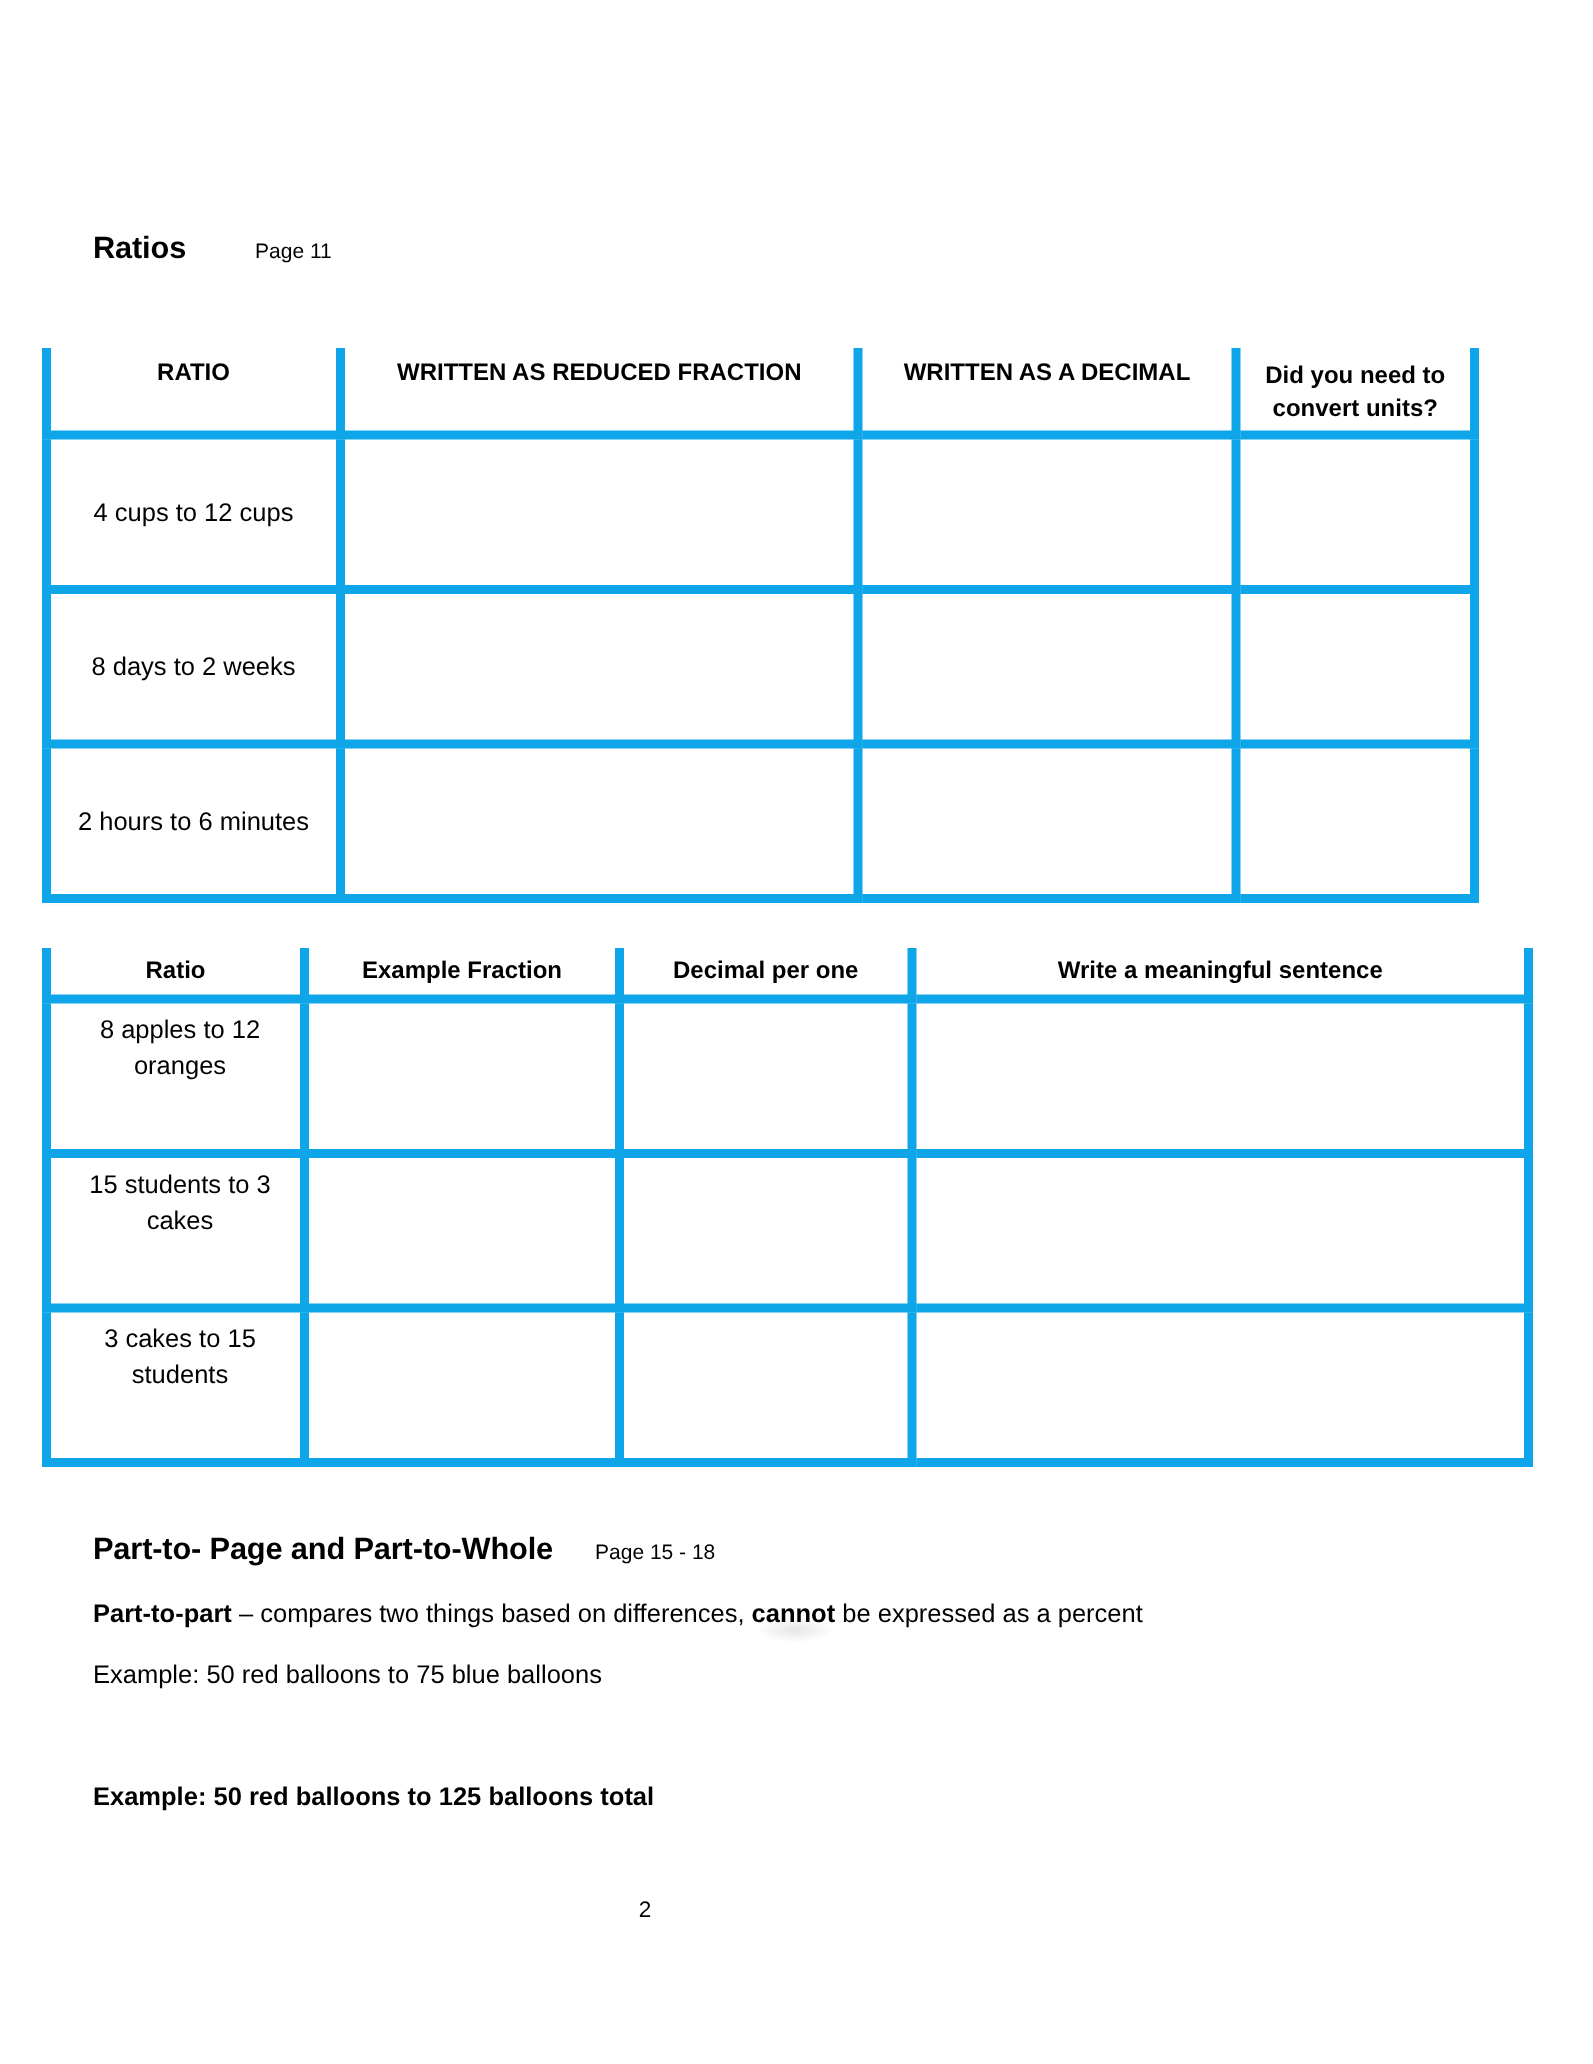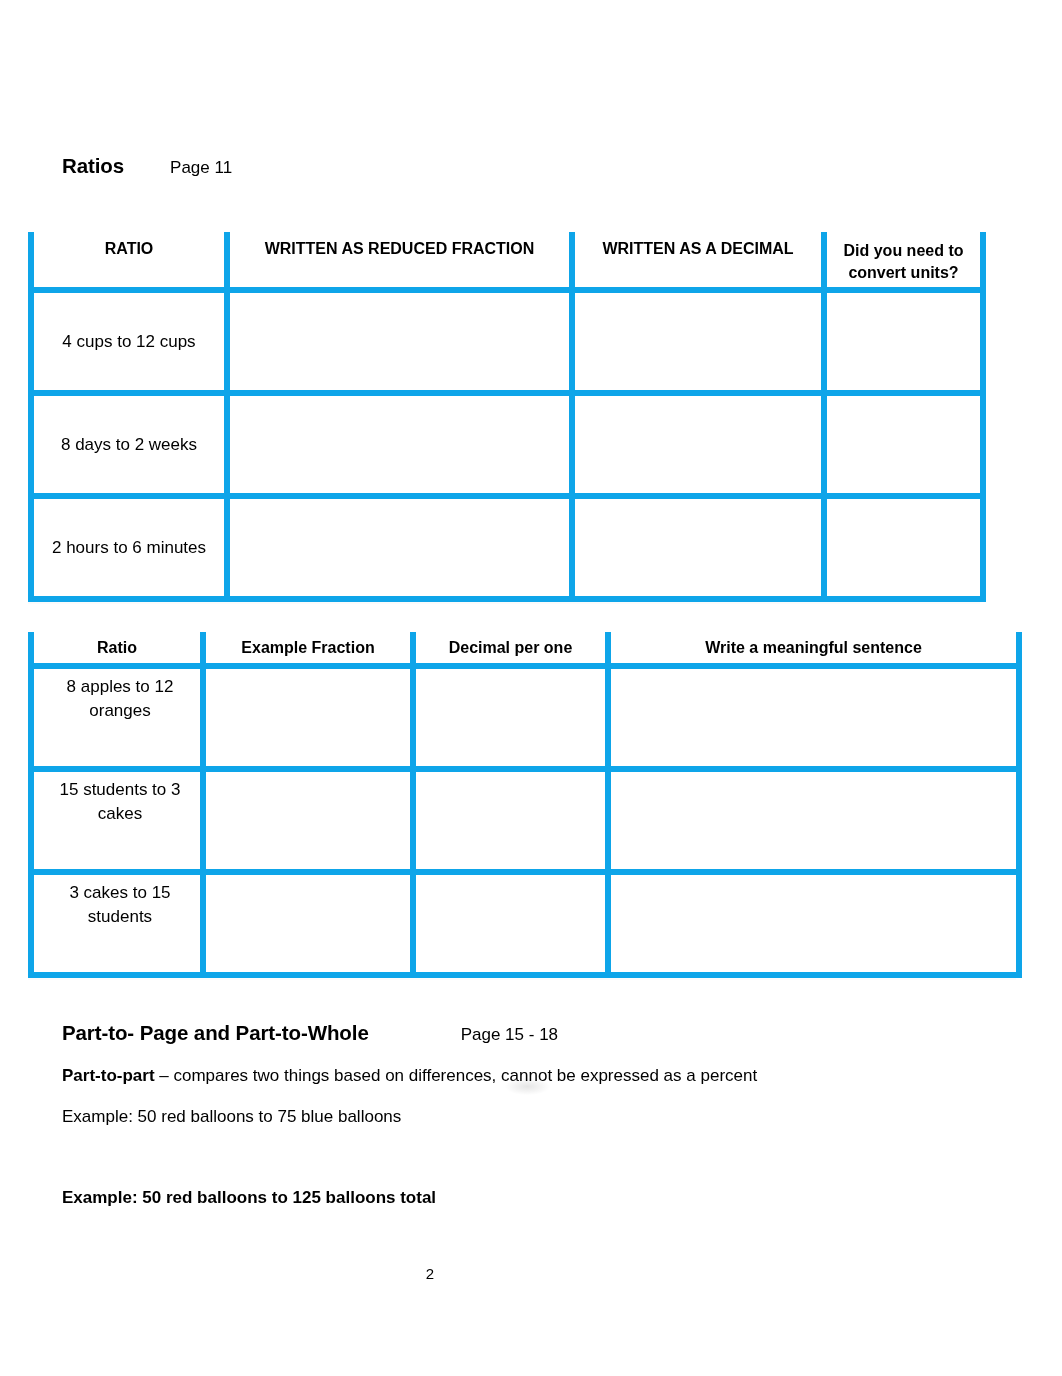--- a/index.html
+++ b/index.html
@@ -32,21 +32,21 @@
     display: flex;
     align-items: baseline;
   }
   .sec-title {
     font-size: 20.5px;
     font-weight: bold;
     letter-spacing: -0.1px;
     white-space: nowrap;
   }
   .sec-page {
-    font-size: 17px;
+    font-size: 14px;
     font-weight: normal;
     white-space: nowrap;
   }
 
   #ratios-heading { top: 154px; }
   #ratios-heading .sec-page { margin-left: 46px; }
 
   .intro-line {
     position: absolute;
     left: 63px;
@@ -123,33 +123,33 @@
     font-size: 17px;
     text-align: center;
     vertical-align: top;
     padding: 6px 4px 4px 10px;
     line-height: 1.4;
   }
   #table2 tr.body-row { height: 103px; }
 
   
   #ptp-heading { top: 1021px; }
-  #ptp-heading .sec-page { margin-left: 92px; text-align: center; }
+  #ptp-heading .sec-page { margin-left: 28px; text-align: center; }
 
   .body-line {
     position: absolute;
     left: 62px;
     font-size: 17px;
     white-space: nowrap;
     line-height: 1.3;
   }
   .body-line b { font-weight: bold; }
 
   .shadow-word {
-    font-weight: normal;
+    font-weight: bold;
     position: relative;
     display: inline-block;
   }
   .shadow-word::after {
     content: "";
     position: absolute;
     left: 4px;
     right: 2px;
     top: 13px;
     height: 17px;

